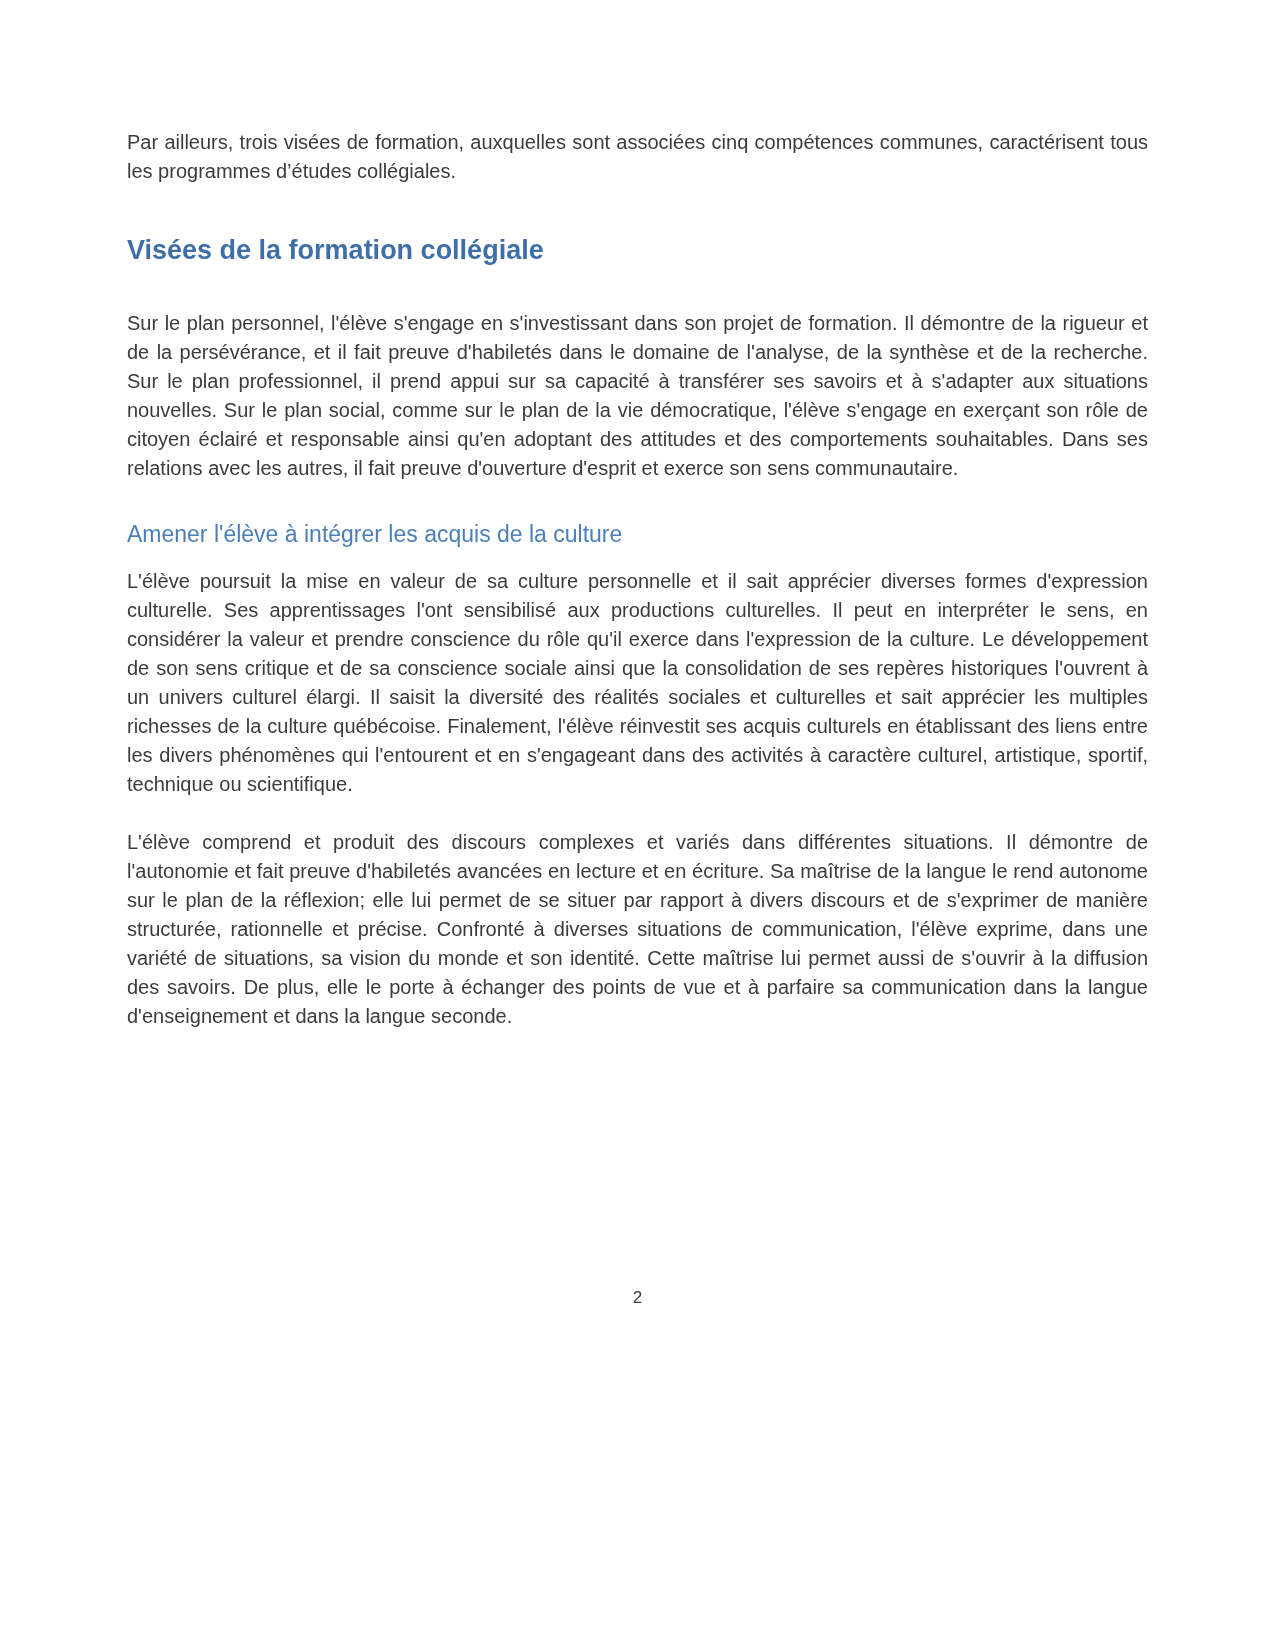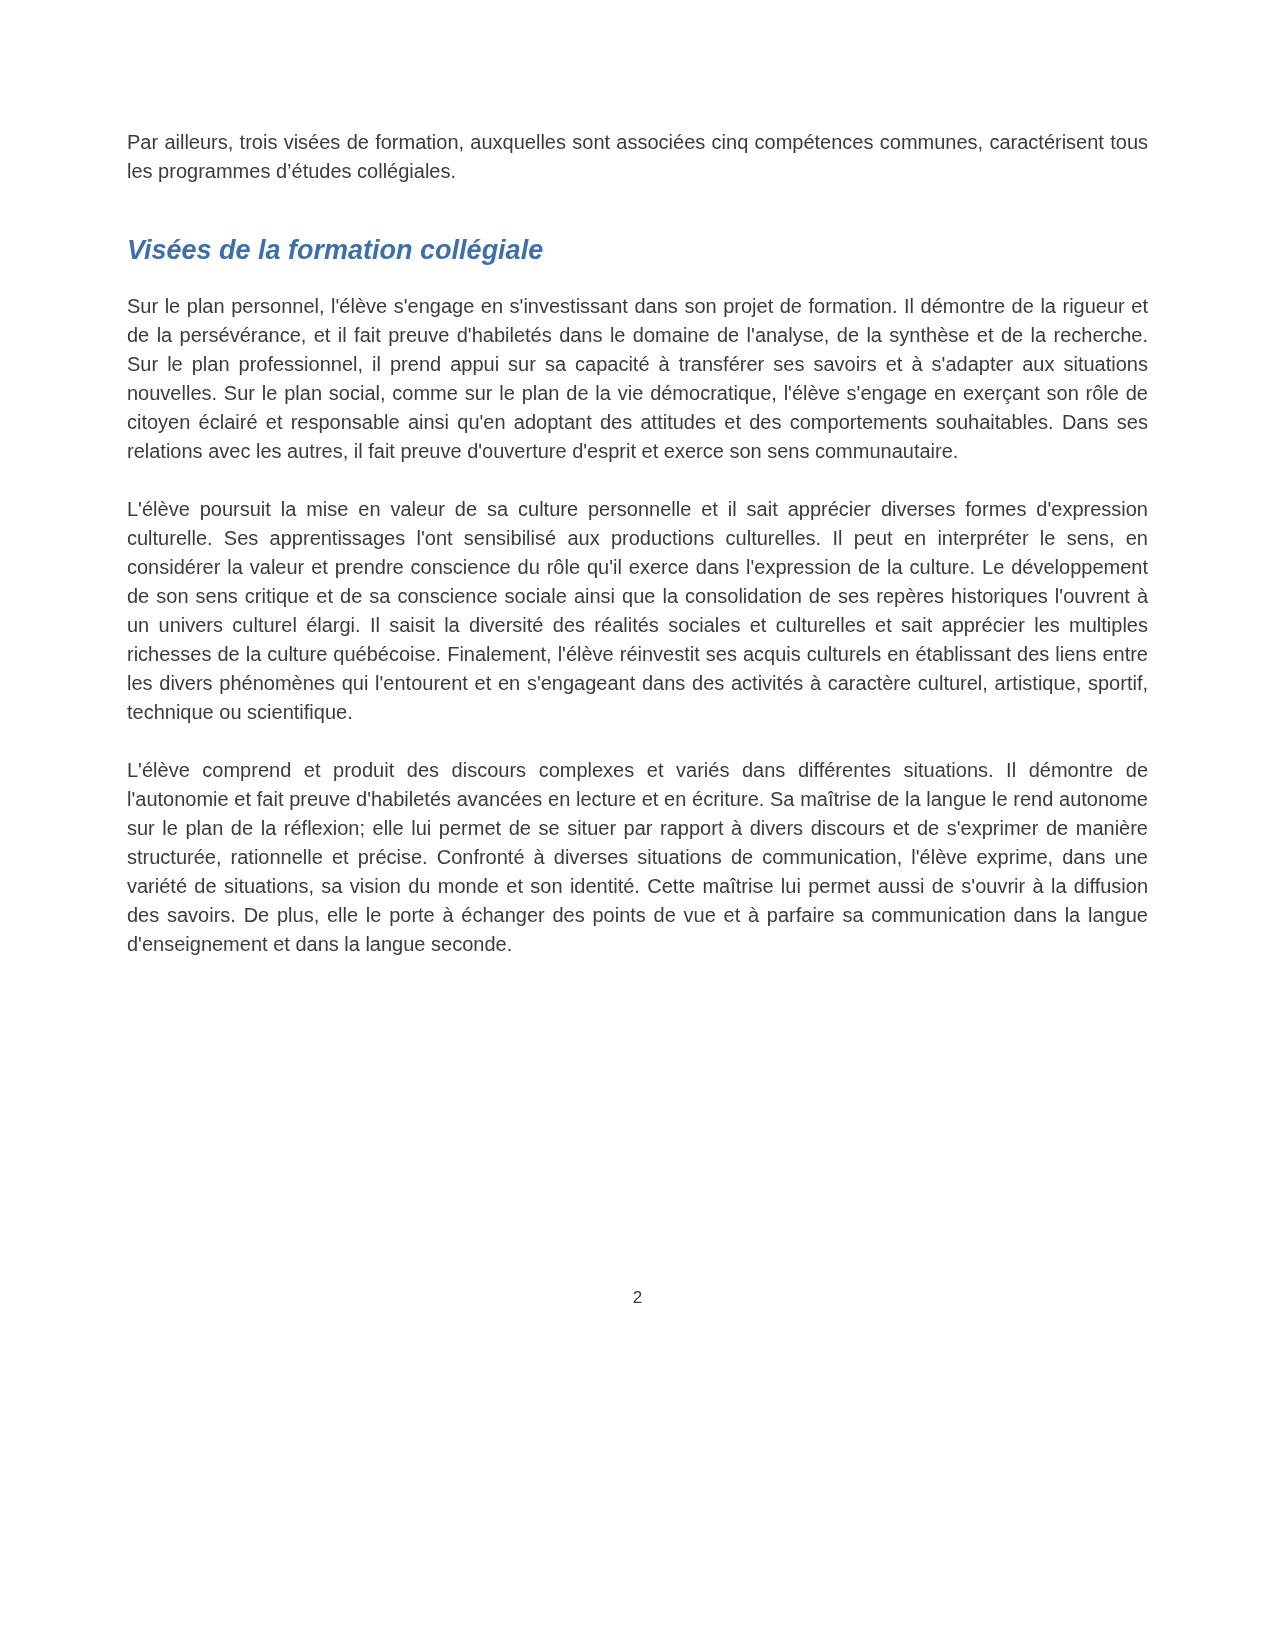--- a/index.html
+++ b/index.html
@@ -23,22 +23,21 @@
     line-height: 29px;
     text-align: justify;
     margin-bottom: 29px;
     color: var(--body-text, #3b3b3b);
   }
   h1.doc-h1 {
     color: var(--h1-color, #3e6fa8);
     font-size: 27px;
     font-weight: bold;
     line-height: 32px;
-    margin: 48px 0 26px 0;
-    font-style: italic;
+    margin: 48px 0 43px 0;
   }
   h2.doc-h2 {
     color: var(--h2-color, #4a7fba);
     font-size: 23px;
     font-weight: normal;
     line-height: 31px;
     margin: 36px 0 17px 0;
   }
   .page-number {
     position: absolute;
@@ -56,20 +55,21 @@
 <div class="page" style="--h1-color: #3e6fa8; --h2-color: #4a7fba; --body-text: #3b3b3b;">
 
   <p class="body">Par ailleurs, trois visées de formation, auxquelles sont associées cinq compétences communes, caractérisent tous les programmes d’études collégiales.</p>
 
   <h1 class="doc-h1">Visées de la formation collégiale</h1>
 
 
 
   <p class="body">Sur le plan personnel, l'élève s'engage en s'investissant dans son projet de formation. Il démontre de la rigueur et de la persévérance, et il fait preuve d'habiletés dans le domaine de l'analyse, de la synthèse et de la recherche. Sur le plan professionnel, il prend appui sur sa capacité à transférer ses savoirs et à s'adapter aux situations nouvelles. Sur le plan social, comme sur le plan de la vie démocratique, l'élève s'engage en exerçant son rôle de citoyen éclairé et responsable ainsi qu'en adoptant des attitudes et des comportements souhaitables. Dans ses relations avec les autres, il fait preuve d'ouverture d'esprit et exerce son sens communautaire.</p>
 
+  <h2 class="doc-h2">Amener l'élève à intégrer les acquis de la culture</h2>
 
   <p class="body">L'élève poursuit la mise en valeur de sa culture personnelle et il sait apprécier diverses formes d'expression culturelle. Ses apprentissages l'ont sensibilisé aux productions culturelles. Il peut en interpréter le sens, en considérer la valeur et prendre conscience du rôle qu'il exerce dans l'expression de la culture. Le développement de son sens critique et de sa conscience sociale ainsi que la consolidation de ses repères historiques l'ouvrent à un univers culturel élargi. Il saisit la diversité des réalités sociales et culturelles et sait apprécier les multiples richesses de la culture québécoise. Finalement, l'élève réinvestit ses acquis culturels en établissant des liens entre les divers phénomènes qui l'entourent et en s'engageant dans des activités à caractère culturel, artistique, sportif, technique ou scientifique.</p>
 
 
   <p class="body">L'élève comprend et produit des discours complexes et variés dans différentes situations. Il démontre de l'autonomie et fait preuve d'habiletés avancées en lecture et en écriture. Sa maîtrise de la langue le rend autonome sur le plan de la réflexion; elle lui permet de se situer par rapport à divers discours et de s'exprimer de manière structurée, rationnelle et précise. Confronté à diverses situations de communication, l'élève exprime, dans une variété de situations, sa vision du monde et son identité. Cette maîtrise lui permet aussi de s'ouvrir à la diffusion des savoirs. De plus, elle le porte à échanger des points de vue et à parfaire sa communication dans la langue d'enseignement et dans la langue seconde.</p>
 
   <div class="page-number">2</div>
 
 </div>
 

